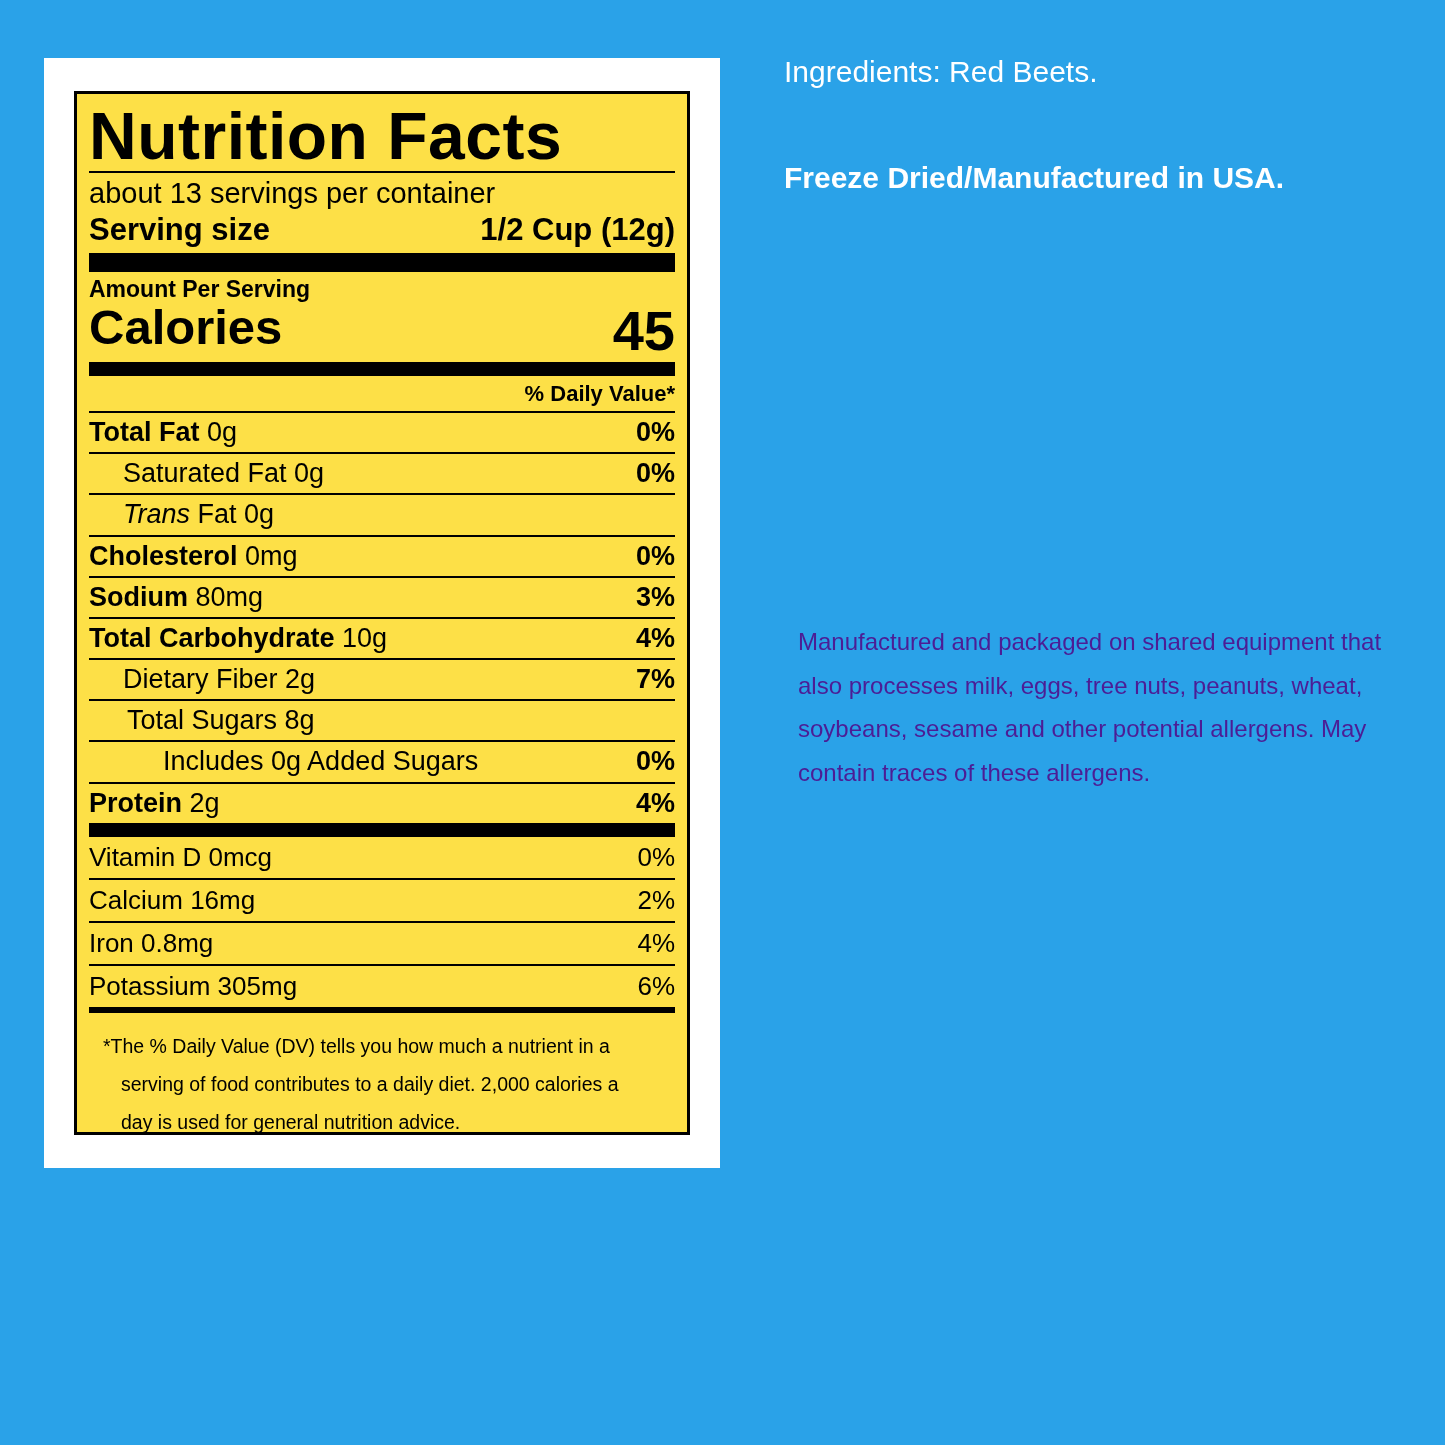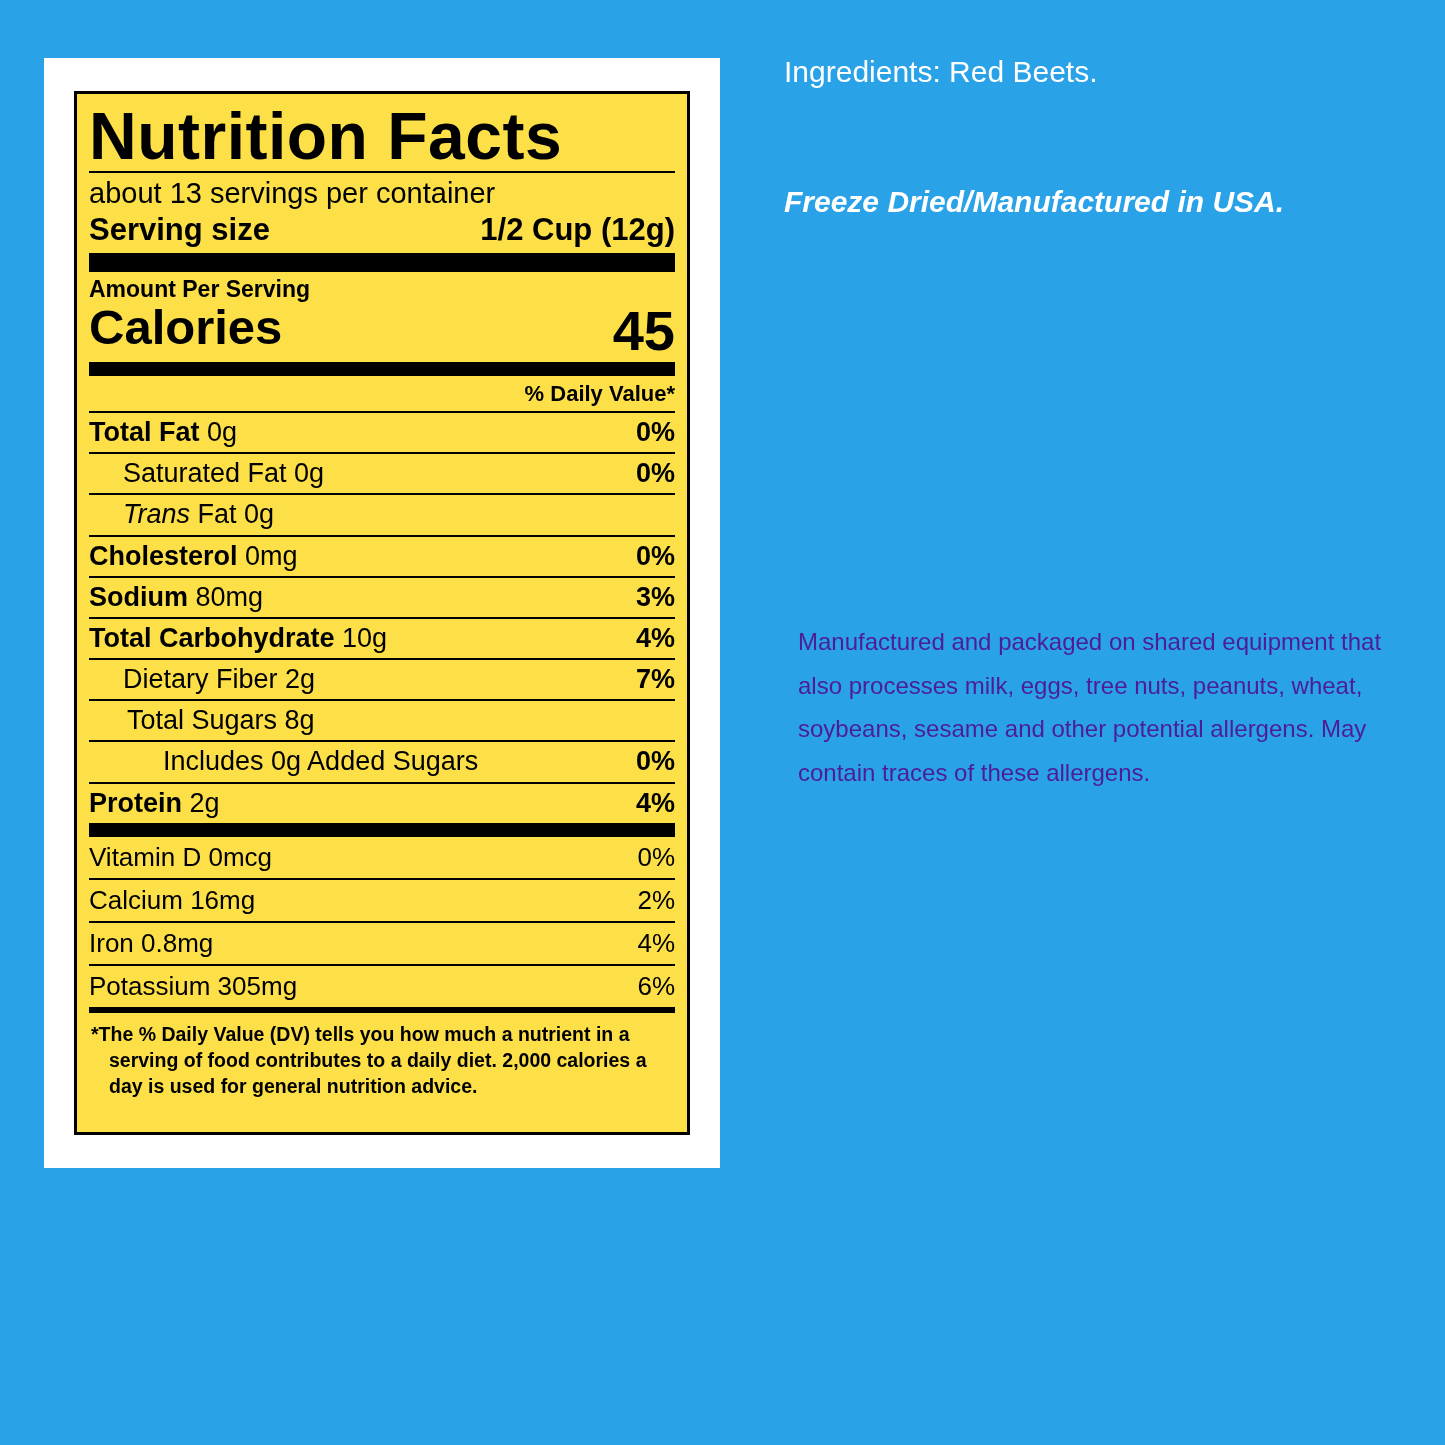--- a/index.html
+++ b/index.html
@@ -128,42 +128,41 @@
     padding: 5px 0 5px 0;
     border-top: 2px solid #000;
   }
 
   .footnote {
     font-size: 19.5px;
     line-height: 1.33;
     color: #000;
     padding: 9px 2px 0 2px;
   }
-  .footnote p { margin: 0; padding-left: 9px; text-indent: -9px; font-weight: bold; }
+  .footnote p { margin: 12px; padding-left: 9px; text-indent: -9px; }
 
   
   .right-col {
     position: absolute;
     left: 784px;
     top: 52px;
     width: 620px;
     color: #ffffff;
   }
   .ingredients {
     font-size: 30px;
     font-weight: normal;
     line-height: 1.35;
     margin: 0;
   }
   .origin {
     font-size: 30px;
     font-weight: bold;
     line-height: 1.42;
-    margin: 88px 0 0 0;
-    font-style: italic;
+    margin: 64px 0 0 0;
   }
   .allergen {
     position: absolute;
     left: 798px;
     top: 620px;
     width: 600px;
     color: #4c1d95;
     font-size: 24px;
     line-height: 1.82;
     margin: 0;

